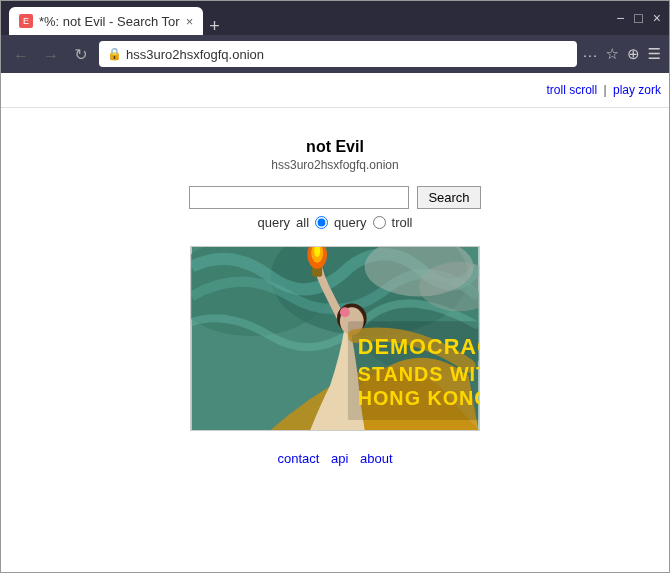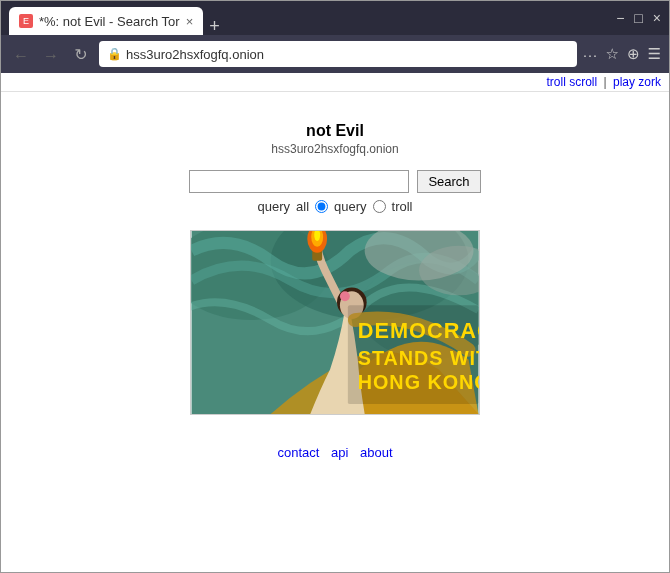--- a/index.html
+++ b/index.html
@@ -131,21 +131,21 @@
     .nav-icon {
       color: #ccc;
       font-size: 15px;
       cursor: pointer;
     }
 
     
     .top-links-bar {
       background: #fff;
       text-align: right;
-      padding: 2px 8px;
+      padding: 10px 8px;
       font-size: 12px;
       border-bottom: 1px solid #e0e0e0;
       flex-shrink: 0;
     }
     .top-links-bar a {
       color: #00e;
       text-decoration: none;
       cursor: pointer;
     }
     .top-links-bar .sep {
@@ -212,21 +212,21 @@
       overflow: hidden;
       position: relative;
       border: 1px solid #ccc;
     }
     
     .poster-svg {
       width: 100%;
       height: 100%;
     }
     .footer-links {
-      margin-top: 30px;
+      margin-top: 20px;
       margin-bottom: 20px;
       font-size: 13px;
       text-align: center;
     }
     .footer-links a {
       color: #00e;
       text-decoration: none;
       cursor: pointer;
     }
     .footer-links .sep {

